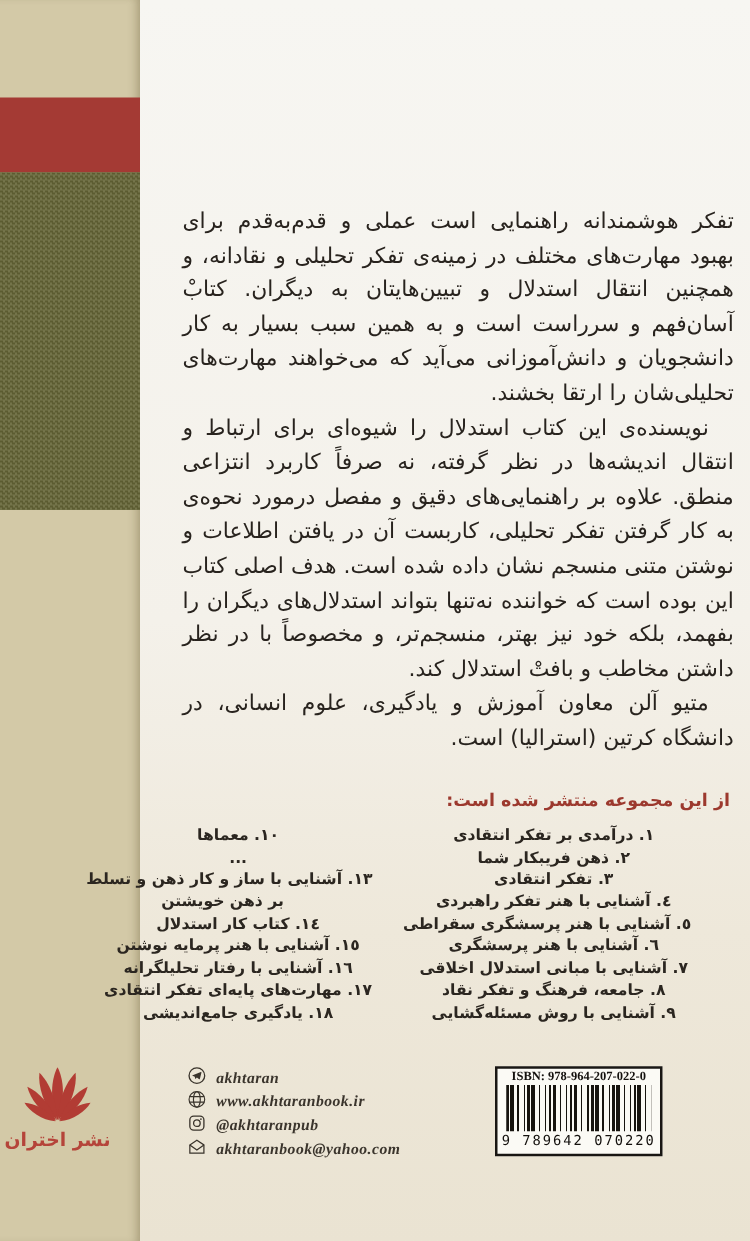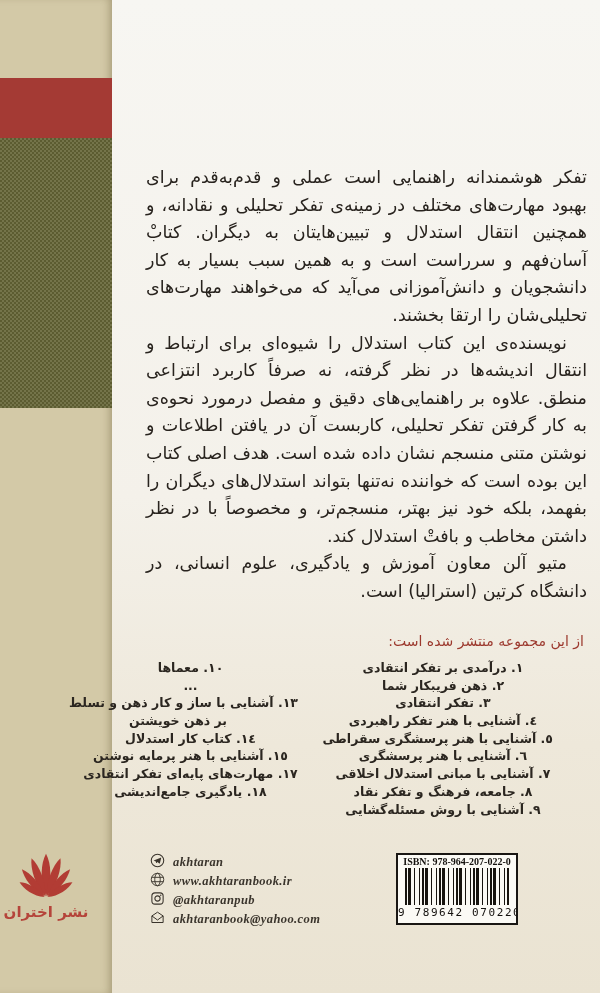--- a/index.html
+++ b/index.html
@@ -28,41 +28,41 @@
   
   .blurb{
     position:absolute;top:140px;left:146px;right:13px;
     direction:rtl;color:#28231e;font-size:17.5px;line-height:27.6px;margin-top:24px;
   }
   .blurb p{margin:0;text-align:justify;}
   .blurb p.indent{text-indent:20px;}
   
   .series-heading{
     position:absolute;top:633px;right:16px;direction:rtl;
-    font-size:14px;font-weight:normal;color:#9c392e;
+    font-size:14px;font-weight:bold;color:#9c392e;
   }
   .col{
     position:absolute;top:659px;direction:rtl;text-align:center;
     font-size:12.5px;font-weight:bold;color:#2b2620;line-height:17.7px;
   }
   .col-right{right:47px;width:220px;}
   .col-left{right:302px;width:215px;}
   .col .row{height:17.7px;white-space:nowrap;}
   .col .row.cont{padding-right:25px;}
   
   .contacts{position:absolute;left:150px;top:853px;color:#3a342c;}
   .contact-row{display:flex;align-items:center;gap:8px;height:19px;}
   .contact-row svg{width:15px;height:15px;flex:none;}
   .contact-text{
     font-family:"Liberation Serif",serif;font-weight:bold;
     font-size:12.5px;letter-spacing:.4px;color:#3a342c;font-style:italic;
   }
   
   .barcode{
-    position:absolute;left:396px;top:853px;width:122px;height:72px;
+    position:absolute;left:396px;top:853px;width:134px;height:72px;
     box-sizing:border-box;background:#fbfaf5;border:2px solid #191613;
     text-align:center;overflow:hidden;
   }
   .isbn-label{
     font-family:"Liberation Serif",serif;font-weight:bold;font-size:10px;
     color:#14110e;margin-top:1px;white-space:nowrap;
   }
   .bars{
     height:37px;margin:1px 7px 0;
     background:repeating-linear-gradient(90deg,
@@ -122,20 +122,21 @@
     <div class="row">٩. آشنایی با روش مسئله‌گشایی</div>
   </div>
 
   <div class="col col-left">
     <div class="row">١٠. معماها</div>
     <div class="row">...</div>
     <div class="row">١٣. آشنایی با ساز و کار ذهن و تسلط</div>
     <div class="row cont">بر ذهن خویشتن</div>
     <div class="row">١٤. کتاب کار استدلال</div>
     <div class="row">١٥. آشنایی با هنر پرمایه نوشتن</div>
+    <div class="row">١٦. آشنایی با رفتار تحلیلگرانه</div>
     <div class="row">١٧. مهارت‌های پایه‌ای تفکر انتقادی</div>
     <div class="row">١٨. یادگیری جامع‌اندیشی</div>
   </div>
 
   <div class="contacts">
     <div class="contact-row">
       <span>
         <svg viewBox="0 0 24 24">
             <circle cx="12" cy="12" r="10" fill="none" stroke="#3a342c" stroke-width="1.7"></circle>
             <path d="M5.8 11.9l11.3-4.5c.6-.2.9.1.7.8l-2 8.1c-.1.5-.5.6-.9.4l-2.9-2.2-1.5 1.5c-.3.3-.6.2-.7-.2l-.5-2.3z" fill="#3a342c"></path>

